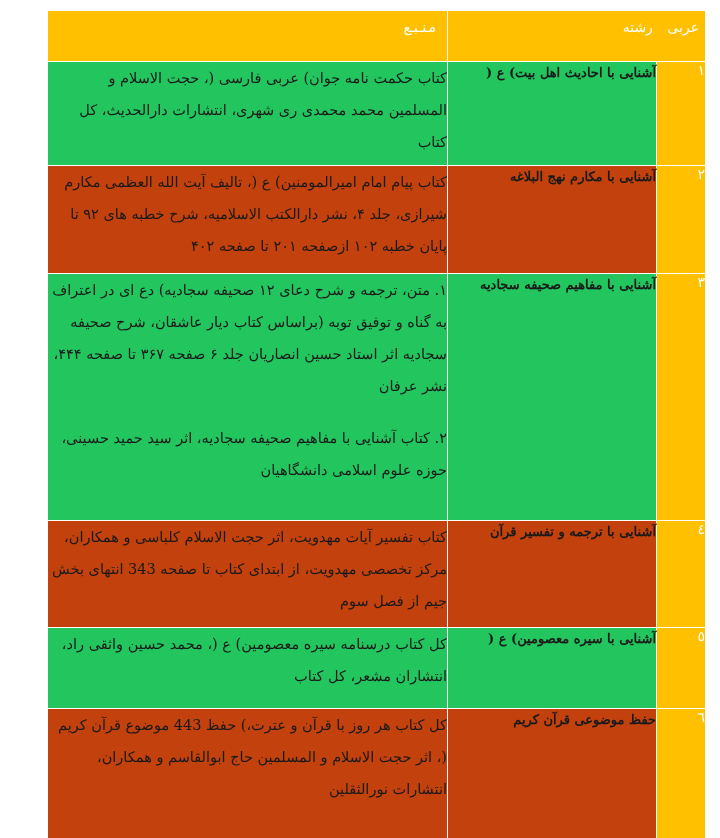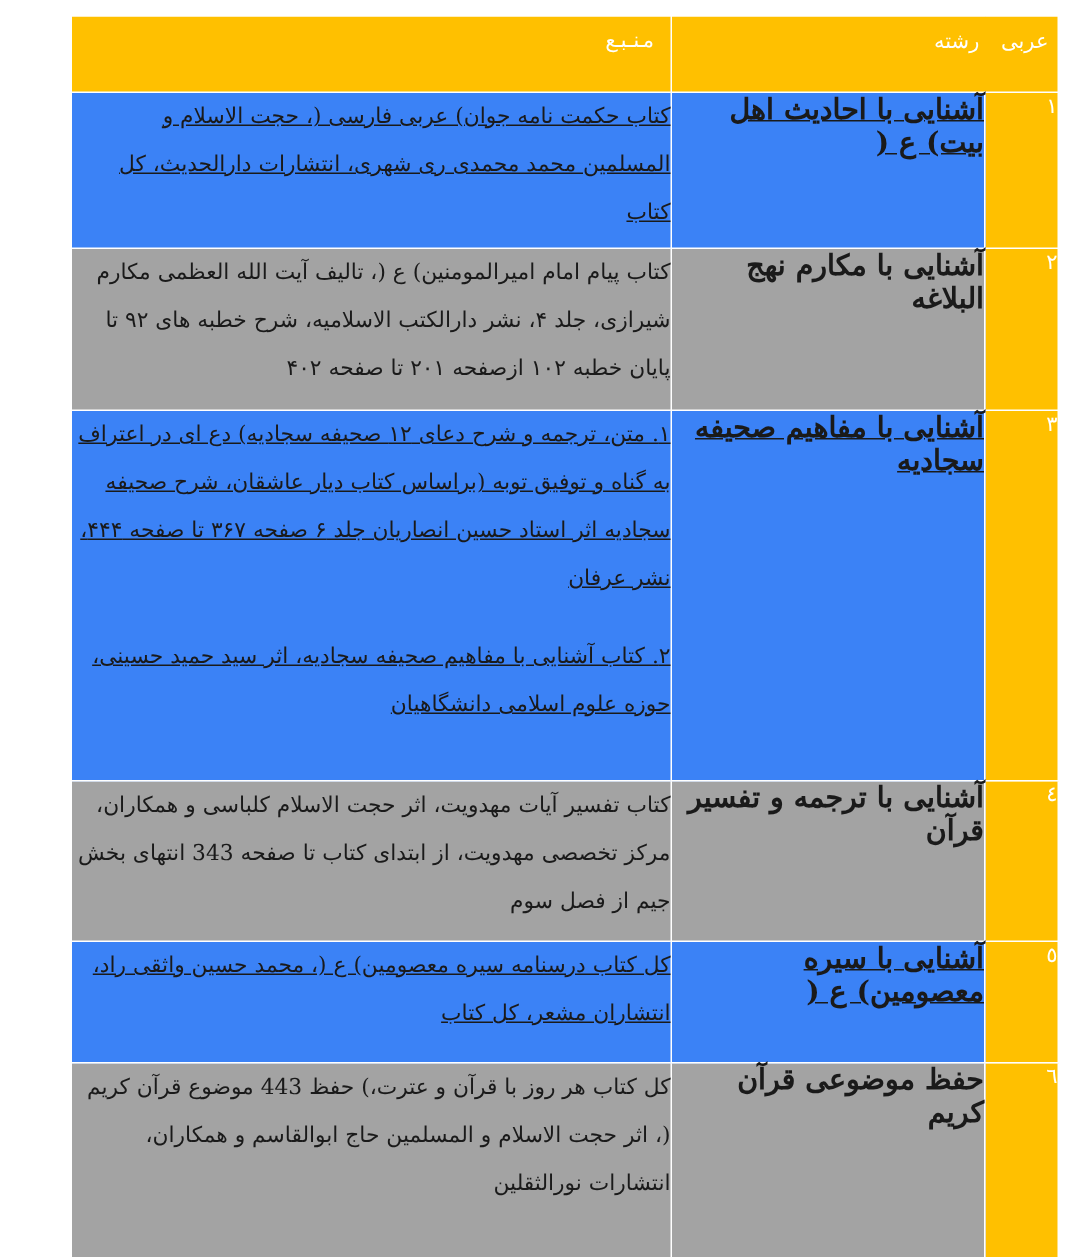--- a/index.html
+++ b/index.html
@@ -60,42 +60,41 @@
 
     td.num-cell {
       background: #FFC000;
       color: #ffffff;
       font-size: 14px;
       padding-right: 14px;
       padding-top: 10px;
     }
     td.subj-cell {
       font-weight: bold;
-      font-size: 19px;
+      font-size: 13px;
       color: #1a1a1a;
       padding-right: 6px;
       padding-top: 10px;
       line-height: 22px;
     }
     td.src-cell {
       font-size: 14.5px;
       color: #1a1a1a;
       padding: 9px 8px 8px 6px;
       line-height: 32px;
       text-align: justify;
       text-align-last: right;
     }
     tr.band-dark td.subj-cell,
     tr.band-dark td.src-cell {
-      background: #3b82f6;
-      text-decoration: underline;
+      background: #22c55e;
     }
     tr.band-light td.subj-cell,
     tr.band-light td.src-cell {
-      background: #a3a3a3;
+      background: #c2410c;
     }
     .src-para {
       display: block;
     }
     .src-para + .src-para {
       margin-top: 20px;
     }
   </style>
 </head>
 <body>

